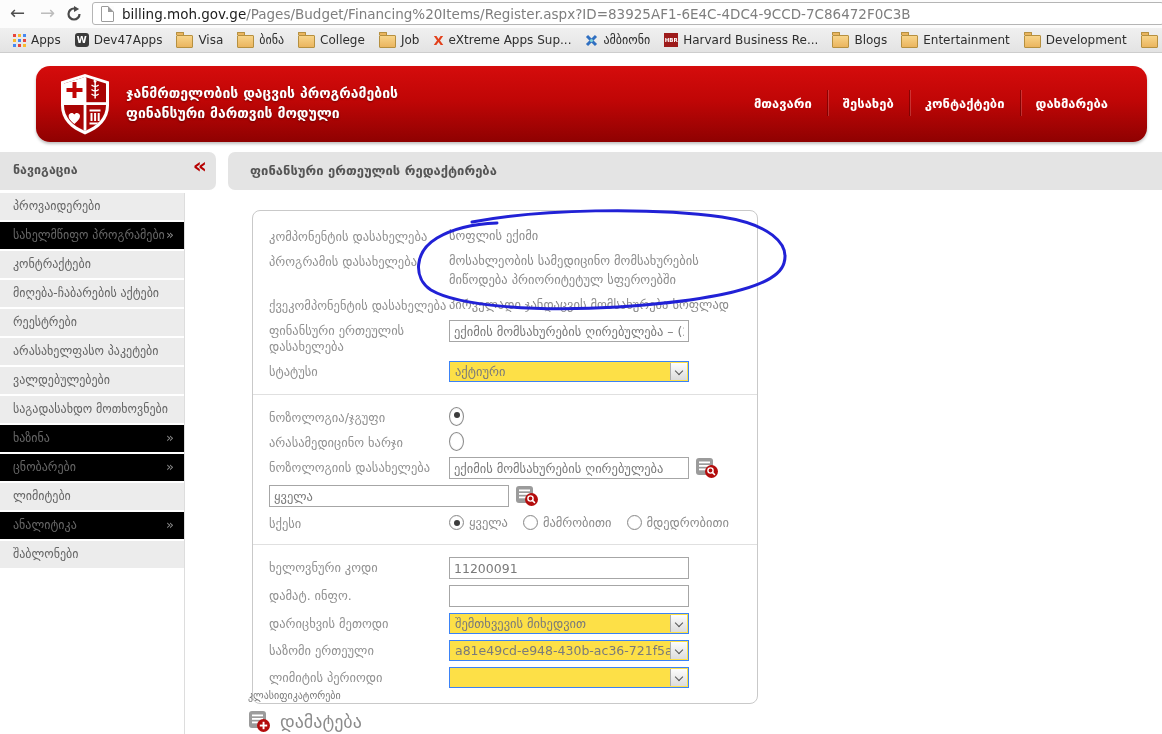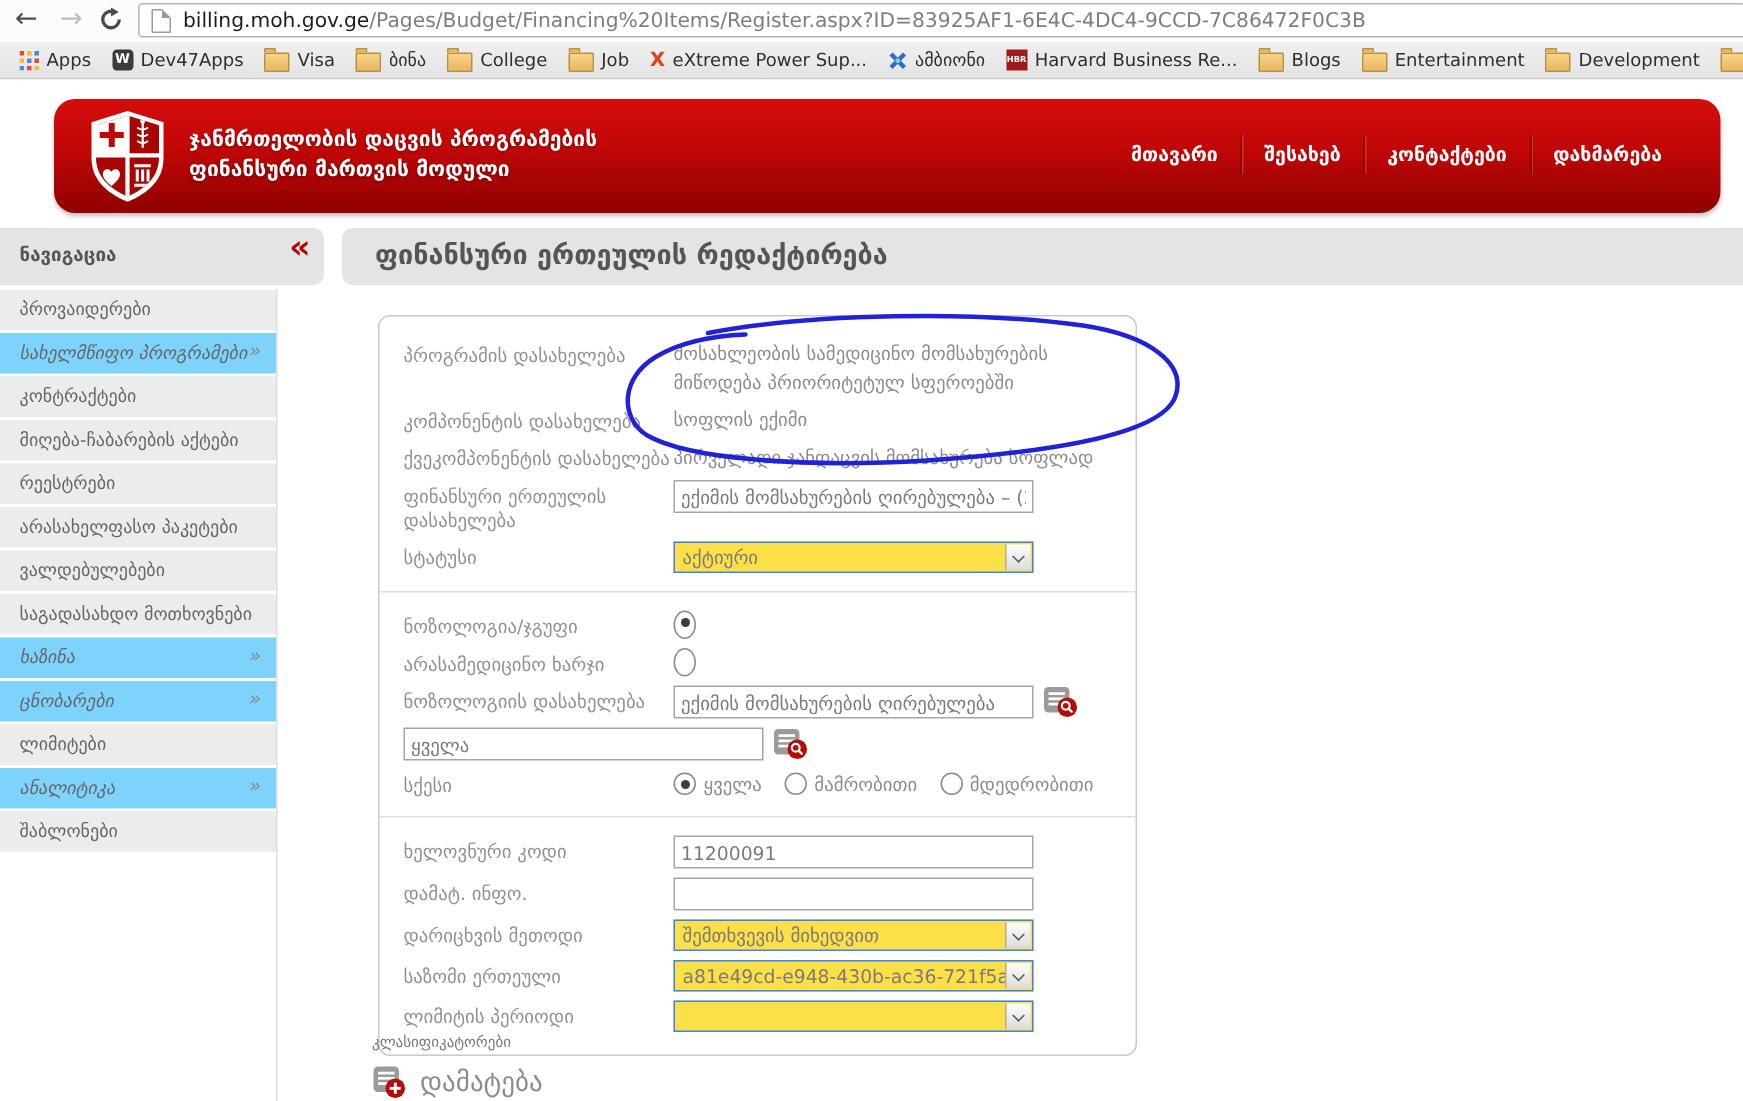--- a/index.html
+++ b/index.html
@@ -49,25 +49,25 @@
   .hnav-item{color:#fff;font-size:13px;font-weight:bold;padding:5px 15px;cursor:pointer;white-space:nowrap;}
   .hnav-sep{width:1px;height:26px;background:rgba(90,0,0,.55);box-shadow:1px 0 0 rgba(255,255,255,.18);}
   
   .sidebar-header{position:absolute;left:0;top:99px;width:216px;height:38px;background:#e4e4e4;
            border-radius:0 7px 7px 0;}
   .sidebar-title{position:absolute;left:13px;top:0;line-height:35px;font-size:12.5px;font-weight:600;color:#555;}
   .collapse-btn{position:absolute;right:11px;top:1px;color:#b70000;font-size:22px;font-weight:bold;
            letter-spacing:-2px;cursor:pointer;}
   .content-titlebar{position:absolute;left:228px;top:99px;width:934px;height:38px;background:#e4e4e4;
            border-radius:7px 0 0 7px;}
-  .content-title{position:absolute;left:22px;top:0;line-height:38px;font-size:18px;font-weight:600;color:#555;}
+  .content-title{position:absolute;left:22px;top:0;line-height:38px;font-size:13px;font-weight:600;color:#555;}
   .sidebar-list{position:absolute;left:0;top:140px;width:184px;}
   .side-item{height:27px;line-height:27px;padding-left:13px;background:#ececec;border-bottom:2px solid #fff;
            font-size:12px;color:#666;position:relative;cursor:pointer;}
-  .side-item.white{background:#7dd3fc;font-style:italic;}
+  .side-item.white{background:#000000;}
   .side-item.expandable::after{content:"\00BB";position:absolute;right:10px;top:-1px;color:#8a8a8a;font-size:13px;}
   .sidebar-vline{position:absolute;left:184px;top:140px;width:1px;height:541px;background:#ddd;}
   
   .form-panel{position:absolute;left:252px;top:157px;width:504px;border:1px solid #c9c9c9;
            border-radius:8px;background:#fff;padding:12px 0 12px;}
   .form-row{display:flex;align-items:flex-start;padding:3px 16px;}
   .form-label{width:180px;flex-shrink:0;font-size:12.5px;color:#919191;line-height:16px;padding-top:3px;}
   .form-value{font-size:12.5px;color:#8c8c8c;line-height:19px;max-width:300px;}
   .text-input{width:230px;height:16px;border:1px solid #a6a6a6;font-size:12.5px;color:#7a7a7a;
            padding:2px 4px;font-family:inherit;background:#fff;}
@@ -145,21 +145,21 @@
   <div class="bookmark">
     <span class="folder-ic"></span>
     <span>College</span>
   </div>
   <div class="bookmark">
     <span class="folder-ic"></span>
     <span>Job</span>
   </div>
   <div class="bookmark">
     <span class="x-ic"></span>
-    <span>eXtreme Power Sup...</span>
+    <span>eXtreme Apps Sup...</span>
   </div>
   <div class="bookmark">
     <svg width="13" height="13" viewBox="0 0 13 13">
       <path d="M2 2 L11 11 M11 2 L2 11" stroke="#2f6fc1" stroke-width="3"></path>
       <circle cx="6.5" cy="6.5" r="1.6" fill="#7fd1d8"></circle>
     </svg>
     <span>ამბიონი</span>
   </div>
   <div class="bookmark">
     <span class="hbr-ic"></span>
@@ -251,26 +251,26 @@
     <div class="side-item white expandable">ცნობარები</div>
     <div class="side-item">ლიმიტები</div>
     <div class="side-item white expandable">ანალიტიკა</div>
     <div class="side-item">შაბლონები</div>
   </div>
   <div class="sidebar-vline"></div>
 
   <div class="form-panel">
 
     <div class="form-row">
+      <div class="form-label">კომპონენტის დასახელება</div>
+      <div class="form-value">სოფლის ექიმი</div>
+    </div>
+    <div class="form-row">
       <div class="form-label">პროგრამის დასახელება</div>
       <div class="form-value">მოსახლეობის სამედიცინო მომსახურების მიწოდება პრიორიტეტულ სფეროებში</div>
-    </div>
-    <div class="form-row">
-      <div class="form-label">კომპონენტის დასახელება</div>
-      <div class="form-value">სოფლის ექიმი</div>
     </div>
     <div class="form-row">
       <div class="form-label">ქვეკომპონენტის დასახელება</div>
       <div class="form-value">პირველადი ჯანდაცვის მომსახურება სოფლად</div>
     </div>
     <div class="form-row">
       <div class="form-label">ფინანსური ერთეულის დასახელება</div>
       <input class="text-input" value="ექიმის მომსახურების ღირებულება – (2014 წ" style="">
     </div>
     <div class="form-row">

